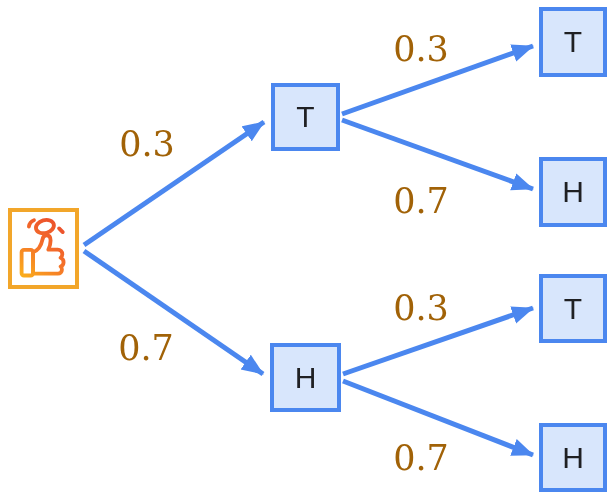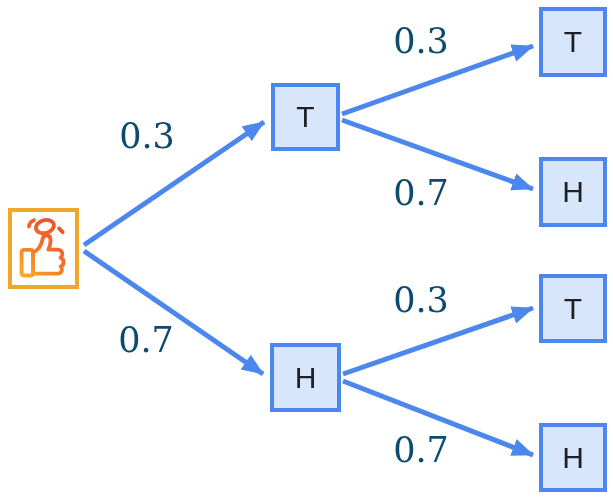--- a/index.html
+++ b/index.html
@@ -44,23 +44,24 @@
     border: 4px solid #f2a62a;
     display: flex;
     align-items: center;
     justify-content: center;
   }
   .prob {
     position: absolute;
     transform: translate(-50%, -50%);
     font-family: "DejaVu Serif", serif;
     font-size: 35px;
-    color: #0c4a6e;
+    color: #a16207;
     white-space: nowrap;
     line-height: 1;
+    margin-top: 8px;
   }
   .prob-1 { left: 147px; top: 136px; }
   .prob-2 { left: 146px; top: 340px; }
   .prob-3 { left: 421px; top: 41px;  }
   .prob-4 { left: 421px; top: 193px; }
   .prob-5 { left: 421px; top: 300px; }
   .prob-6 { left: 421px; top: 450px; }
 </style>
 </head>
 <body>

